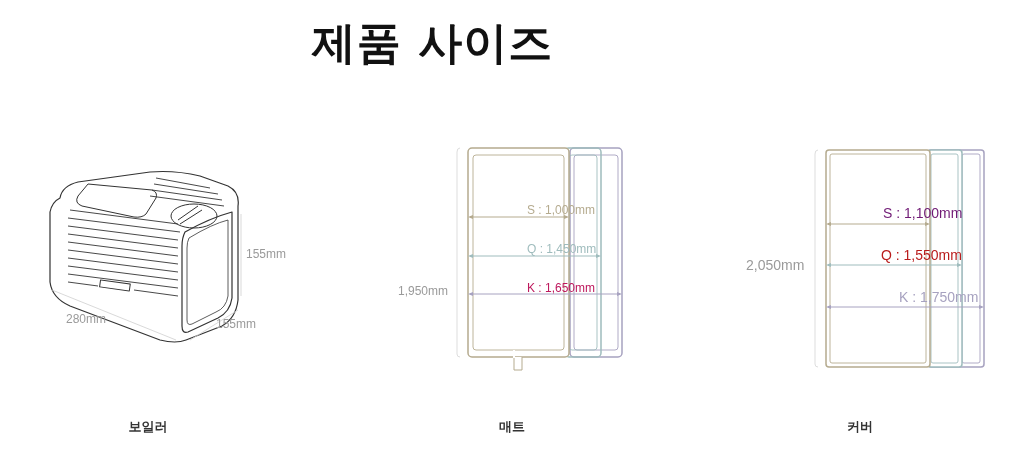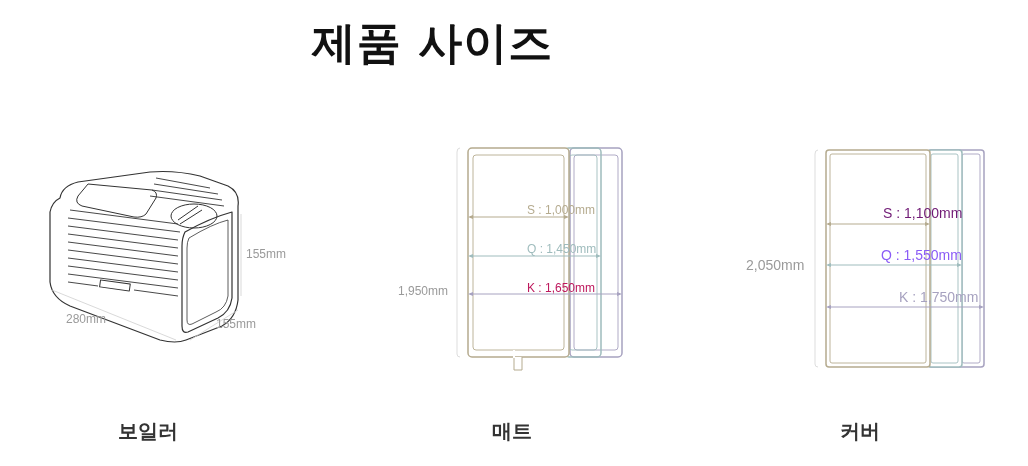--- a/index.html
+++ b/index.html
@@ -14,21 +14,21 @@
     .dim {
       position: absolute; font-size: 12px; color: #9a9a9a;
       font-family: "Liberation Sans", sans-serif; white-space: nowrap;
     }
     .wlabel {
       position: absolute; font-size: 12px; white-space: nowrap;
       font-family: "Liberation Sans", sans-serif;
       margin-left: 44px;
     }
     .cap {
-      position: absolute; top: 418px; font-size: 20px; font-weight: bold; color: #333;
+      position: absolute; top: 418px; font-size: 13px; font-weight: bold; color: #333;
       text-align: center; width: 80px;
     }
   </style>
 </head>
 <body>
 
 <div class="title">제품 사이즈</div>
 
 <div class="panel" style="left:0;top:0;width:340px;height:400px;">
   <svg width="340" height="400">
@@ -133,16 +133,16 @@
       <line x1="828" y1="265" x2="960" y2="265" stroke="#9fbcbd"></line>
       <polygon points="826,265 831,263 831,267" fill="#9fbcbd"></polygon>
       <polygon points="962,265 957,263 957,267" fill="#9fbcbd"></polygon>
       <line x1="828" y1="307" x2="982" y2="307" stroke="#a7a2c0"></line>
       <polygon points="826,307 831,305 831,309" fill="#a7a2c0"></polygon>
       <polygon points="984,307 979,305 979,309" fill="#a7a2c0"></polygon>
     </g>
   </svg>
   <div class="dim" style="left:746px;top:257px;font-size:14px;">2,050mm</div>
   <div class="wlabel" style="left:839px;top:205px;color:#701a75;font-size:14px;">S : 1,100mm</div>
-  <div class="wlabel" style="left:837px;top:247px;color:#8b5cf6;font-size:14px;">Q : 1,550mm</div>
+  <div class="wlabel" style="left:837px;top:247px;color:#b91c1c;font-size:14px;">Q : 1,550mm</div>
   <div class="wlabel" style="left:855px;top:289px;color:#a7a2c0;font-size:14px;">K : 1,750mm</div>
 </div>
 <div class="cap" style="left:820px;">커버</div>
 
 </body></html>

